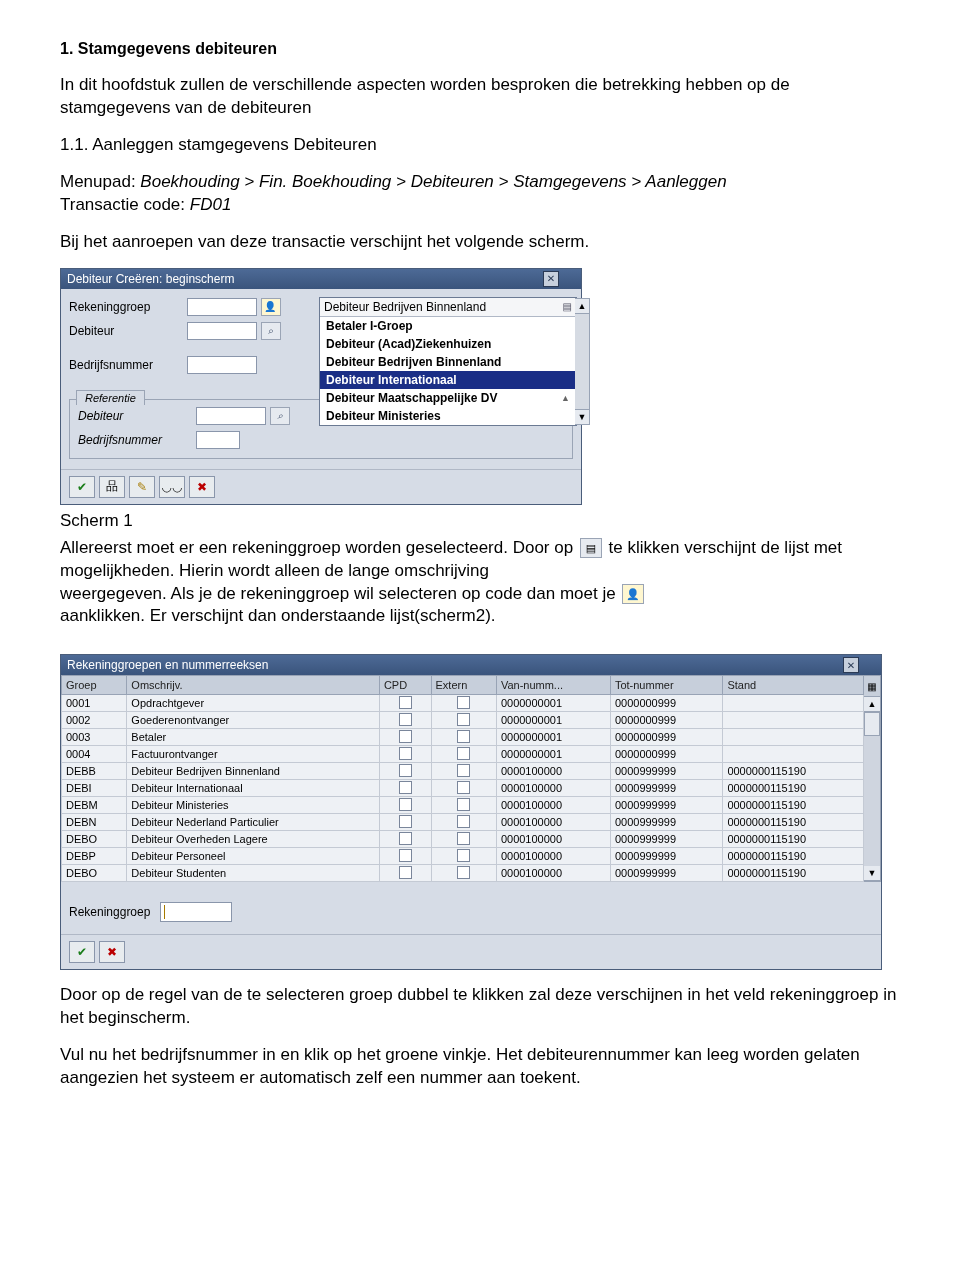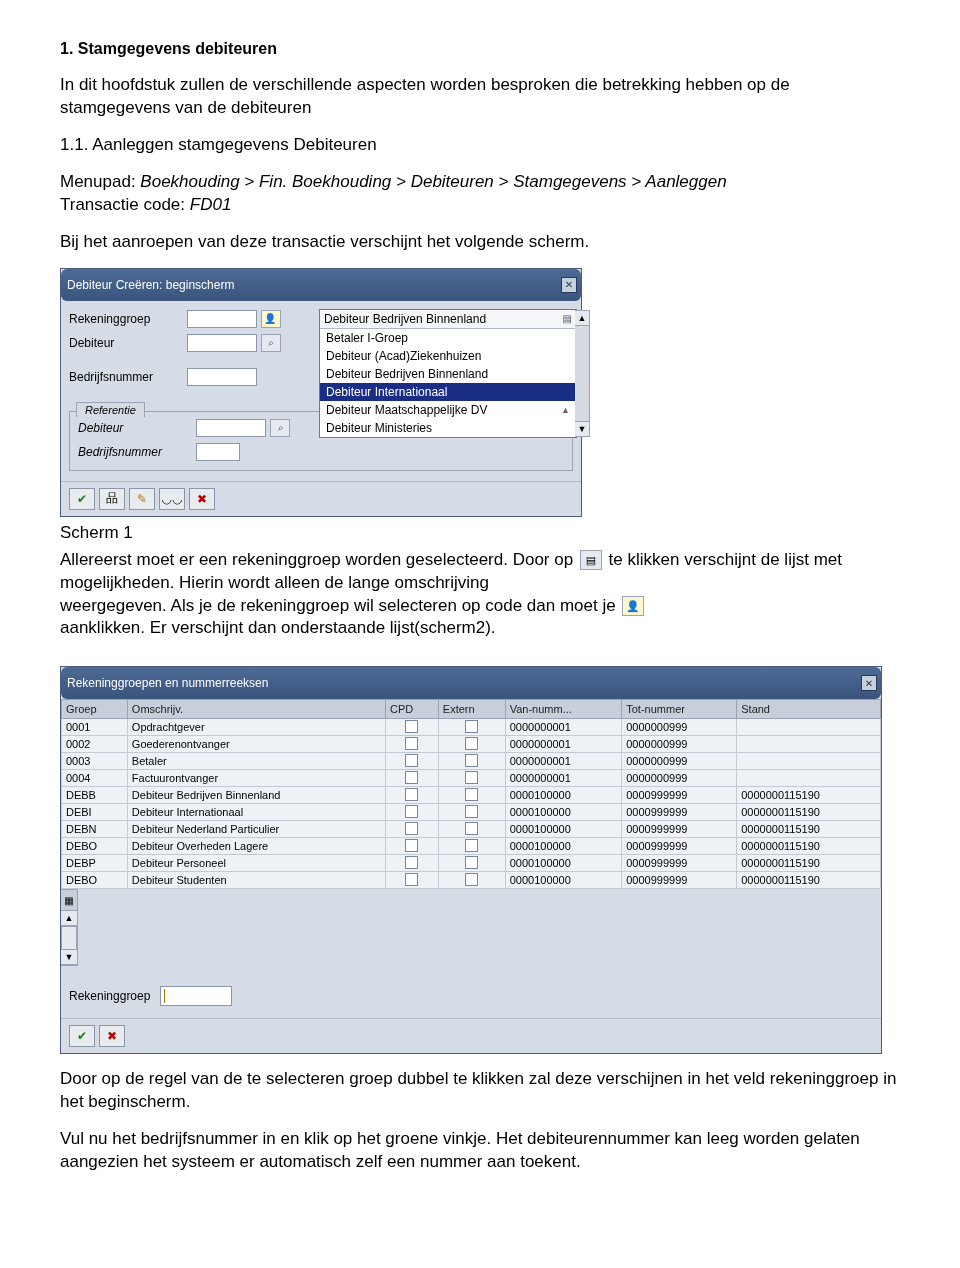--- a/index.html
+++ b/index.html
@@ -38,24 +38,23 @@
     font-size: 12px;
     color: #000;
     margin-bottom: 4px;
   }
   .sap-title {
     display: flex;
     align-items: center;
     justify-content: space-between;
     background: linear-gradient(#4d6a96, #3a547c);
     color: #fff;
-    height: 32px;
-    padding: 0 4px 0 6px;
-    font-size: 12px;
-    border-radius: 6px;
+    height: 20px;
+    padding: 0 22px 0 6px;
+    font-size: 12px;
   }
   .sap-close {
     width: 14px;
     height: 14px;
     background: #c7d0dd;
     color: #2a3a55;
     display: flex;
     align-items: center;
     justify-content: center;
     font-size: 10px;
@@ -121,20 +120,21 @@
     border-bottom: 1px solid #b0b8c6;
   }
   .dd-doc { font-size: 10px; color: #556; }
   .dd-opt {
     padding: 2px 6px;
     font-size: 12px;
     cursor: pointer;
     display: flex;
     justify-content: space-between;
     align-items: center;
+    font-weight: bold;
   }
   .dd-opt.selected {
     background: #1a2e86;
     color: #fff;
   }
   .dd-scroll {
     position: absolute;
     right: -14px;
     top: 0;
     bottom: 0;
@@ -217,21 +217,21 @@
   }
 
   
   .sap-screen2 {
     width: 820px;
     background: #d6dce6;
     border: 1px solid #4a5d7a;
     font-size: 12px;
     margin: 26px 0 14px 0;
   }
-  .tbl-wrap { display: flex; flex-direction: column; }
+  .tbl-wrap { display: flex; }
   .sap-table {
     border-collapse: collapse;
     width: 100%;
     font-size: 11px;
     background: #fff;
   }
   .sap-table th {
     background: #c7cfdb;
     border: 1px solid #98a3b5;
     padding: 3px 4px;
@@ -476,20 +476,29 @@
             <tr>
               <td>DEBI</td>
               <td>Debiteur Internationaal</td>
               <td class="cb"><span class="cb-box"></span></td>
               <td class="cb"><span class="cb-box"></span></td>
               <td>0000100000</td>
               <td>0000999999</td>
               <td>0000000115190</td>
             </tr>
             <tr>
+              <td>DEBM</td>
+              <td>Debiteur Ministeries</td>
+              <td class="cb"><span class="cb-box"></span></td>
+              <td class="cb"><span class="cb-box"></span></td>
+              <td>0000100000</td>
+              <td>0000999999</td>
+              <td>0000000115190</td>
+            </tr>
+            <tr>
               <td>DEBN</td>
               <td>Debiteur Nederland Particulier</td>
               <td class="cb"><span class="cb-box"></span></td>
               <td class="cb"><span class="cb-box"></span></td>
               <td>0000100000</td>
               <td>0000999999</td>
               <td>0000000115190</td>
             </tr>
             <tr>
               <td>DEBO</td>

